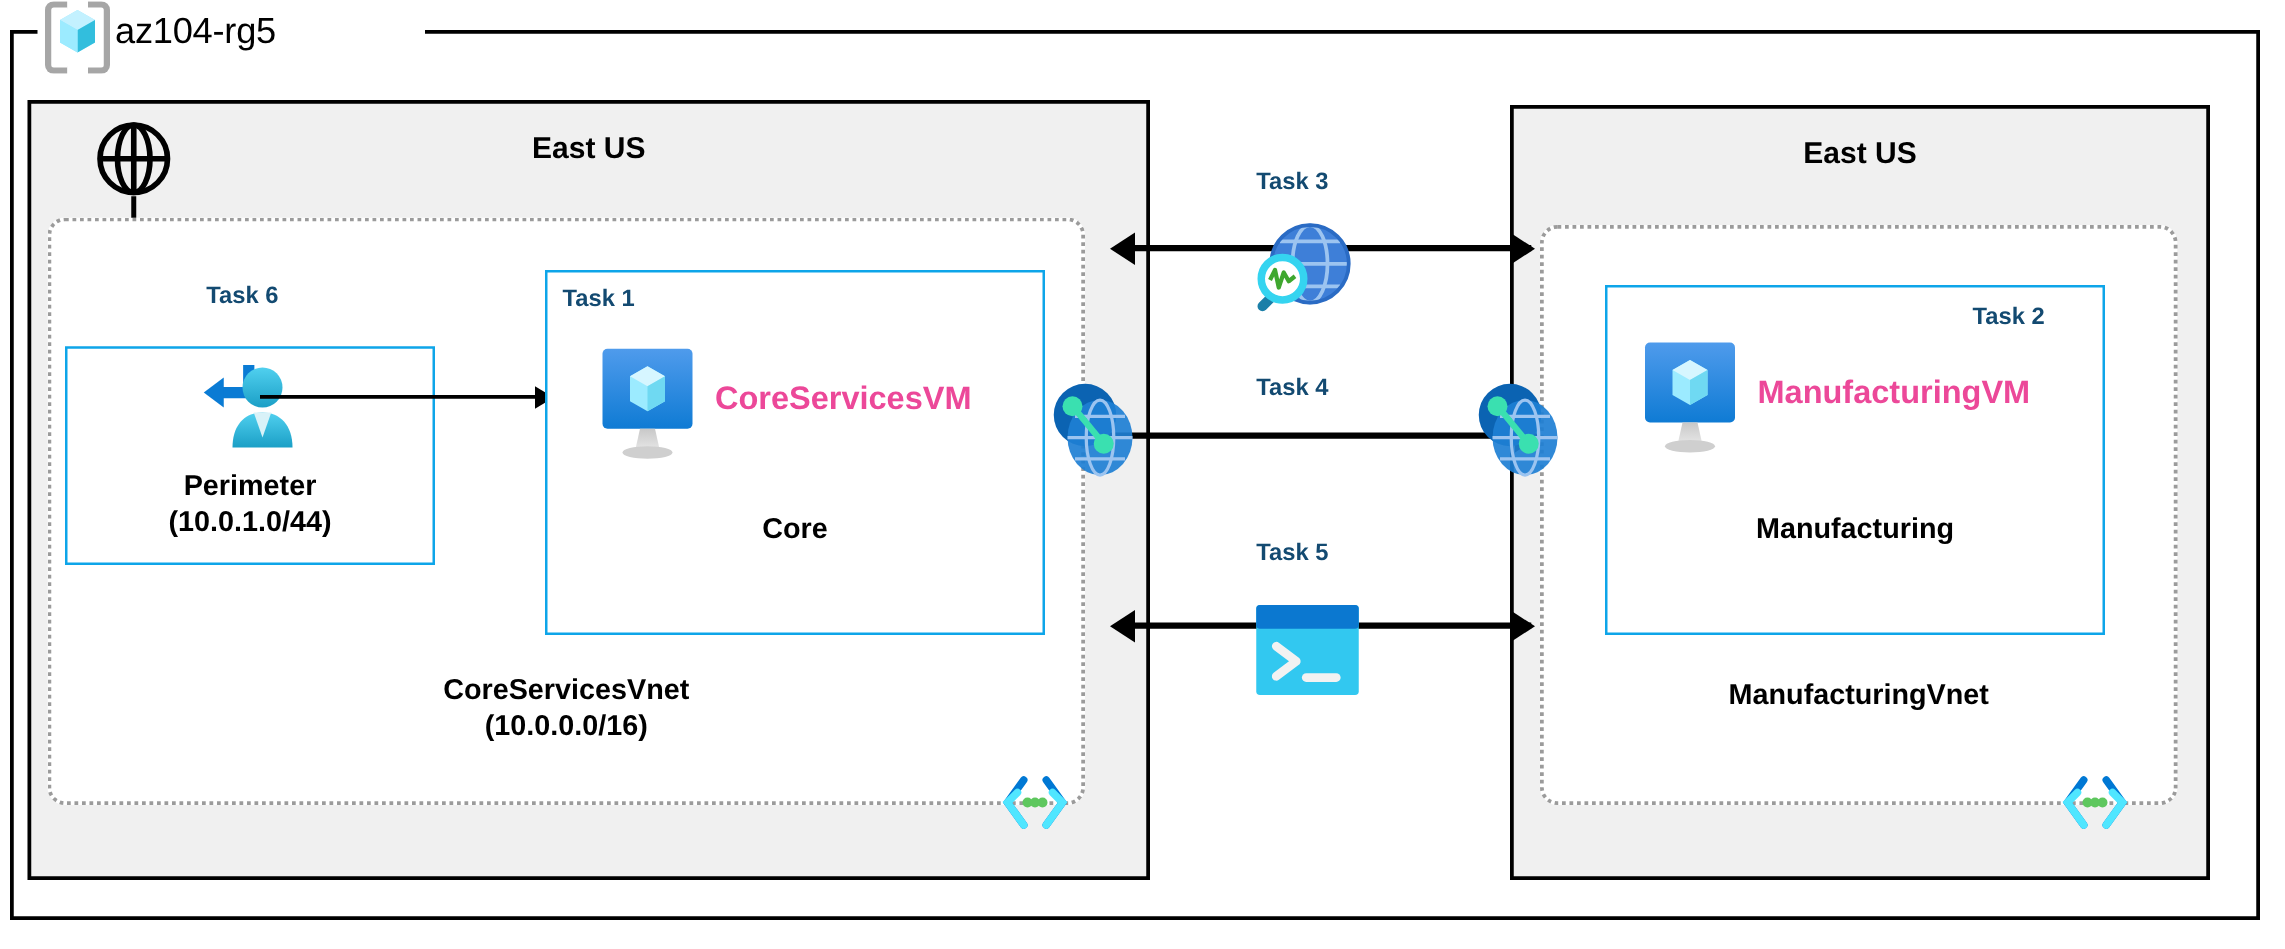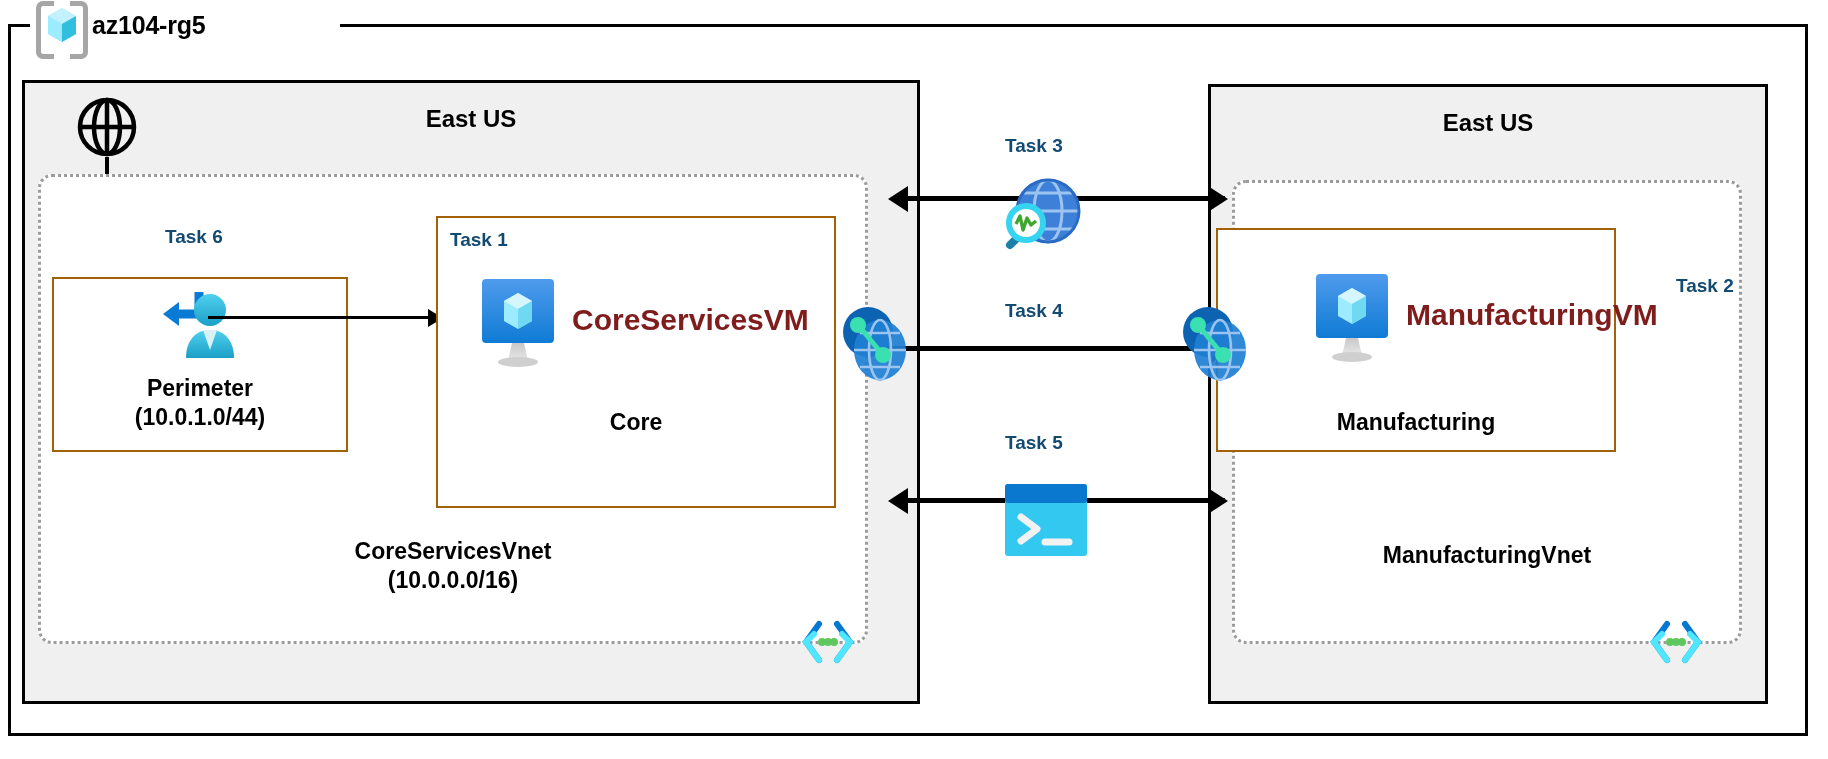--- a/index.html
+++ b/index.html
@@ -6,48 +6,48 @@
   body{width:1828px;height:759px;position:relative;overflow:hidden;
        font-family:"Liberation Sans","DejaVu Sans",sans-serif;}
 
   .abs{position:absolute;}
 
   
   #rg-frame{left:8px;top:24px;width:1800px;height:712px;
             border:3px solid #000;box-sizing:border-box;background:#fff;}
   #rg-label-mask{left:30px;top:6px;width:310px;height:38px;background:#fff;}
   #rg-header{left:36px;top:2px;height:46px;display:flex;align-items:center;gap:4px;}
-  #rg-header .rg-name{font-size:25px;font-weight:bold;color:#000;letter-spacing:-.2px;}
+  #rg-header .rg-name{font-size:29px;font-weight:normal;color:#000;letter-spacing:-.2px;}
 
   .rg-cube-wrap{position:relative;width:52px;height:52px;}
   .bracket{position:absolute;top:2px;width:13px;height:48px;border:5px solid #a6a6a6;}
   .bracket.l{left:0;border-right:none;border-radius:7px 0 0 7px;}
   .bracket.r{right:0;border-left:none;border-radius:0 7px 7px 0;}
 
   
   .region{background:#f0f0f0;border:3px solid #000;box-sizing:border-box;}
   .region-title{position:absolute;left:0;right:0;top:22px;text-align:center;
                 font-size:24px;font-weight:bold;color:#000;}
 
   
   .vnet{position:absolute;background:#fff;border:3px dotted #9b9b9b;
         border-radius:14px;box-sizing:border-box;}
   .vnet-label{position:absolute;left:0;right:0;text-align:center;
               font-size:23px;font-weight:bold;color:#000;line-height:1.28;}
 
   
-  .subnet{position:absolute;background:#fff;border:2px solid #a16207;box-sizing:border-box;}
+  .subnet{position:absolute;background:#fff;border:2px solid #0ea5e9;box-sizing:border-box;}
   .subnet-label{position:absolute;left:0;right:0;text-align:center;
                 font-size:23px;font-weight:bold;color:#000;line-height:1.28;}
 
   
   .task{position:absolute;font-size:19px;font-weight:bold;color:#134a71;white-space:nowrap;}
 
   
-  .vm-name{position:absolute;font-size:30px;font-weight:bold;color:#7f1d1d;white-space:nowrap;}
+  .vm-name{position:absolute;font-size:26px;font-weight:bold;color:#ec4899;white-space:nowrap;}
 
   
   .hline{position:absolute;height:5px;background:#000;}
   .vline{position:absolute;width:4px;background:#000;}
   .arrow-r{position:absolute;width:0;height:0;border-top:13px solid transparent;
            border-bottom:13px solid transparent;border-left:20px solid #000;}
   .arrow-l{position:absolute;width:0;height:0;border-top:13px solid transparent;
            border-bottom:13px solid transparent;border-right:20px solid #000;}
   .arrow-d{position:absolute;width:0;height:0;border-left:11px solid transparent;
            border-right:11px solid transparent;border-top:18px solid #000;}
@@ -184,26 +184,26 @@
     <path d="M19 6 L6 24 L19 42" fill="none" stroke="#0078d4" stroke-width="6" stroke-linecap="round"></path>
     <path d="M14 16 L6 24 L19 42" fill="none" stroke="#50e6ff" stroke-width="6" stroke-linecap="round"></path>
     <path d="M37 6 L50 24 L37 42" fill="none" stroke="#0078d4" stroke-width="6" stroke-linecap="round"></path>
     <path d="M42 16 L50 24 L37 42" fill="none" stroke="#50e6ff" stroke-width="6" stroke-linecap="round"></path>
     <circle cx="22" cy="24" r="4" fill="#5ec75e"></circle>
     <circle cx="28" cy="24" r="4" fill="#5ec75e"></circle>
     <circle cx="34" cy="24" r="4" fill="#5ec75e"></circle>
   </svg>
 </div>
 
-<div class="subnet" id="manufacturing-subnet" style="left:1216px;top:228px;width:400px;height:224px;">
+<div class="subnet" id="manufacturing-subnet" style="left:1284px;top:228px;width:400px;height:280px;">
   <div class="subnet-label" style="top:178px;">
     <div>Manufacturing</div>
   </div>
 </div>
-<div class="task" style="left:1676px;top:243px;margin-top:32px;">Task 2</div>
+<div class="task" style="left:1578px;top:243px;">Task 2</div>
 
 <div class="abs" style="left:1312px;top:272px;">
   <svg width="80" height="92" viewBox="0 0 80 92">
     <defs>
       <linearGradient id="gVm2" x1="0" y1="0" x2="0" y2="1">
         <stop offset="0" stop-color="#4f9bec"></stop>
           <stop offset="1" stop-color="#0f7bd4"></stop>
       </linearGradient>
       <linearGradient id="gStand2" x1="0" y1="0" x2="0" y2="1">
         <stop offset="0" stop-color="#c8c8c8"></stop>

